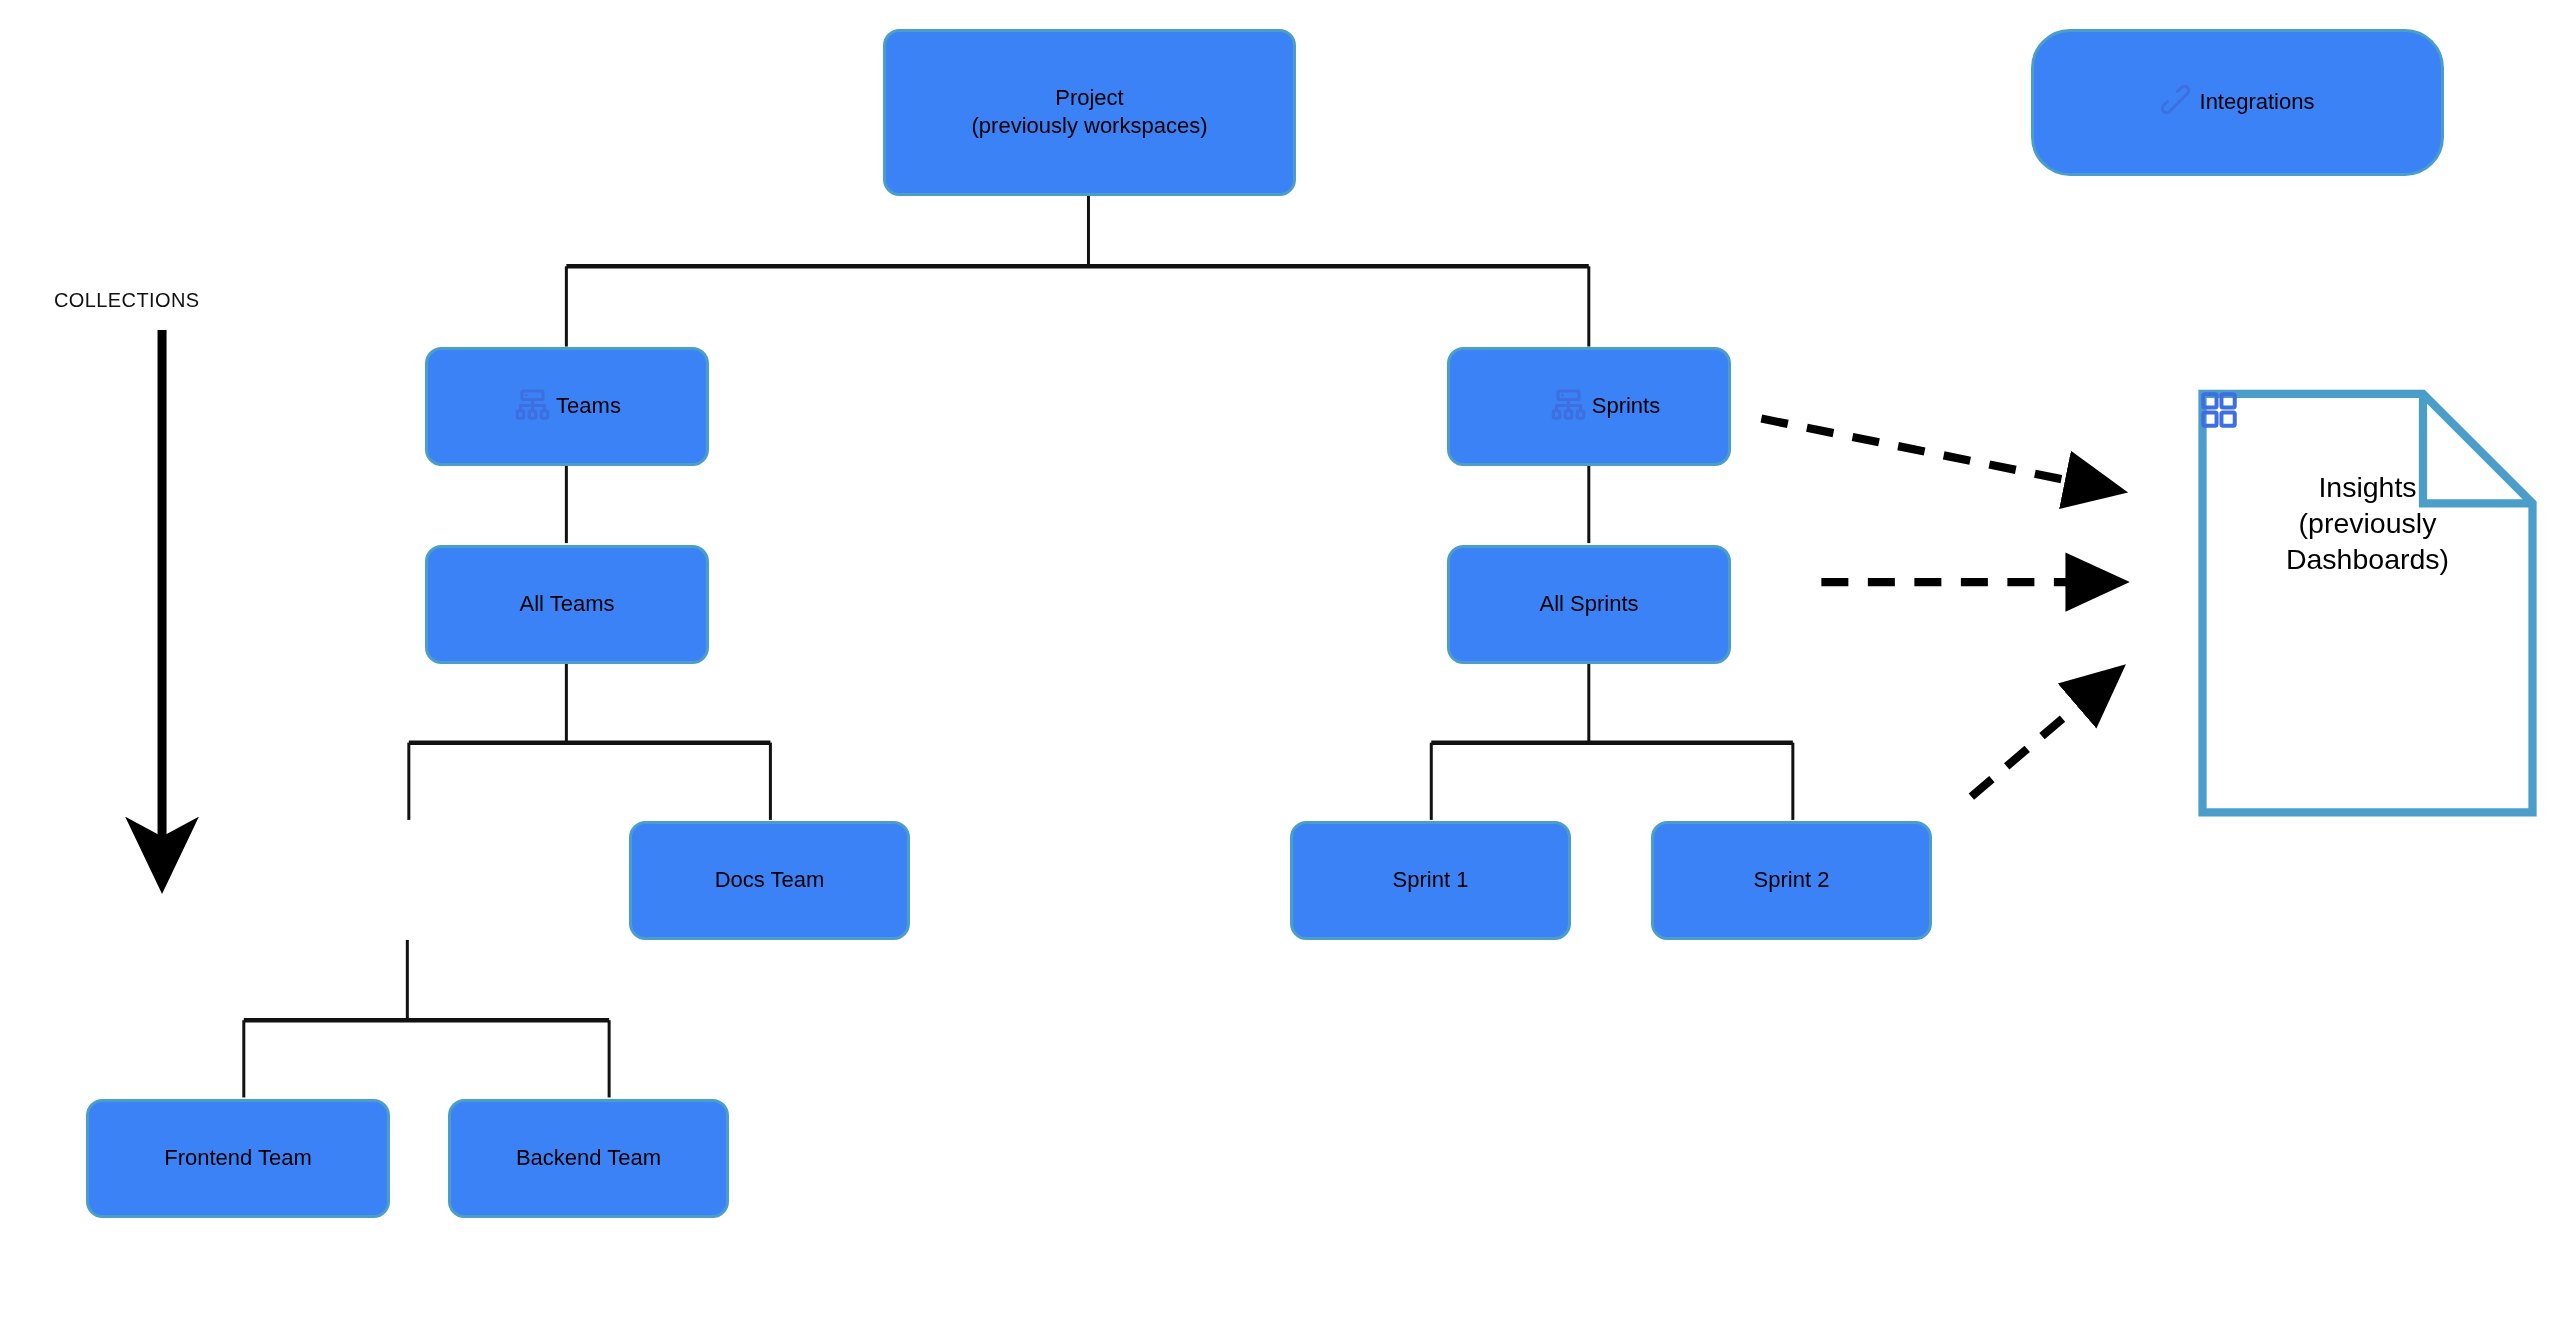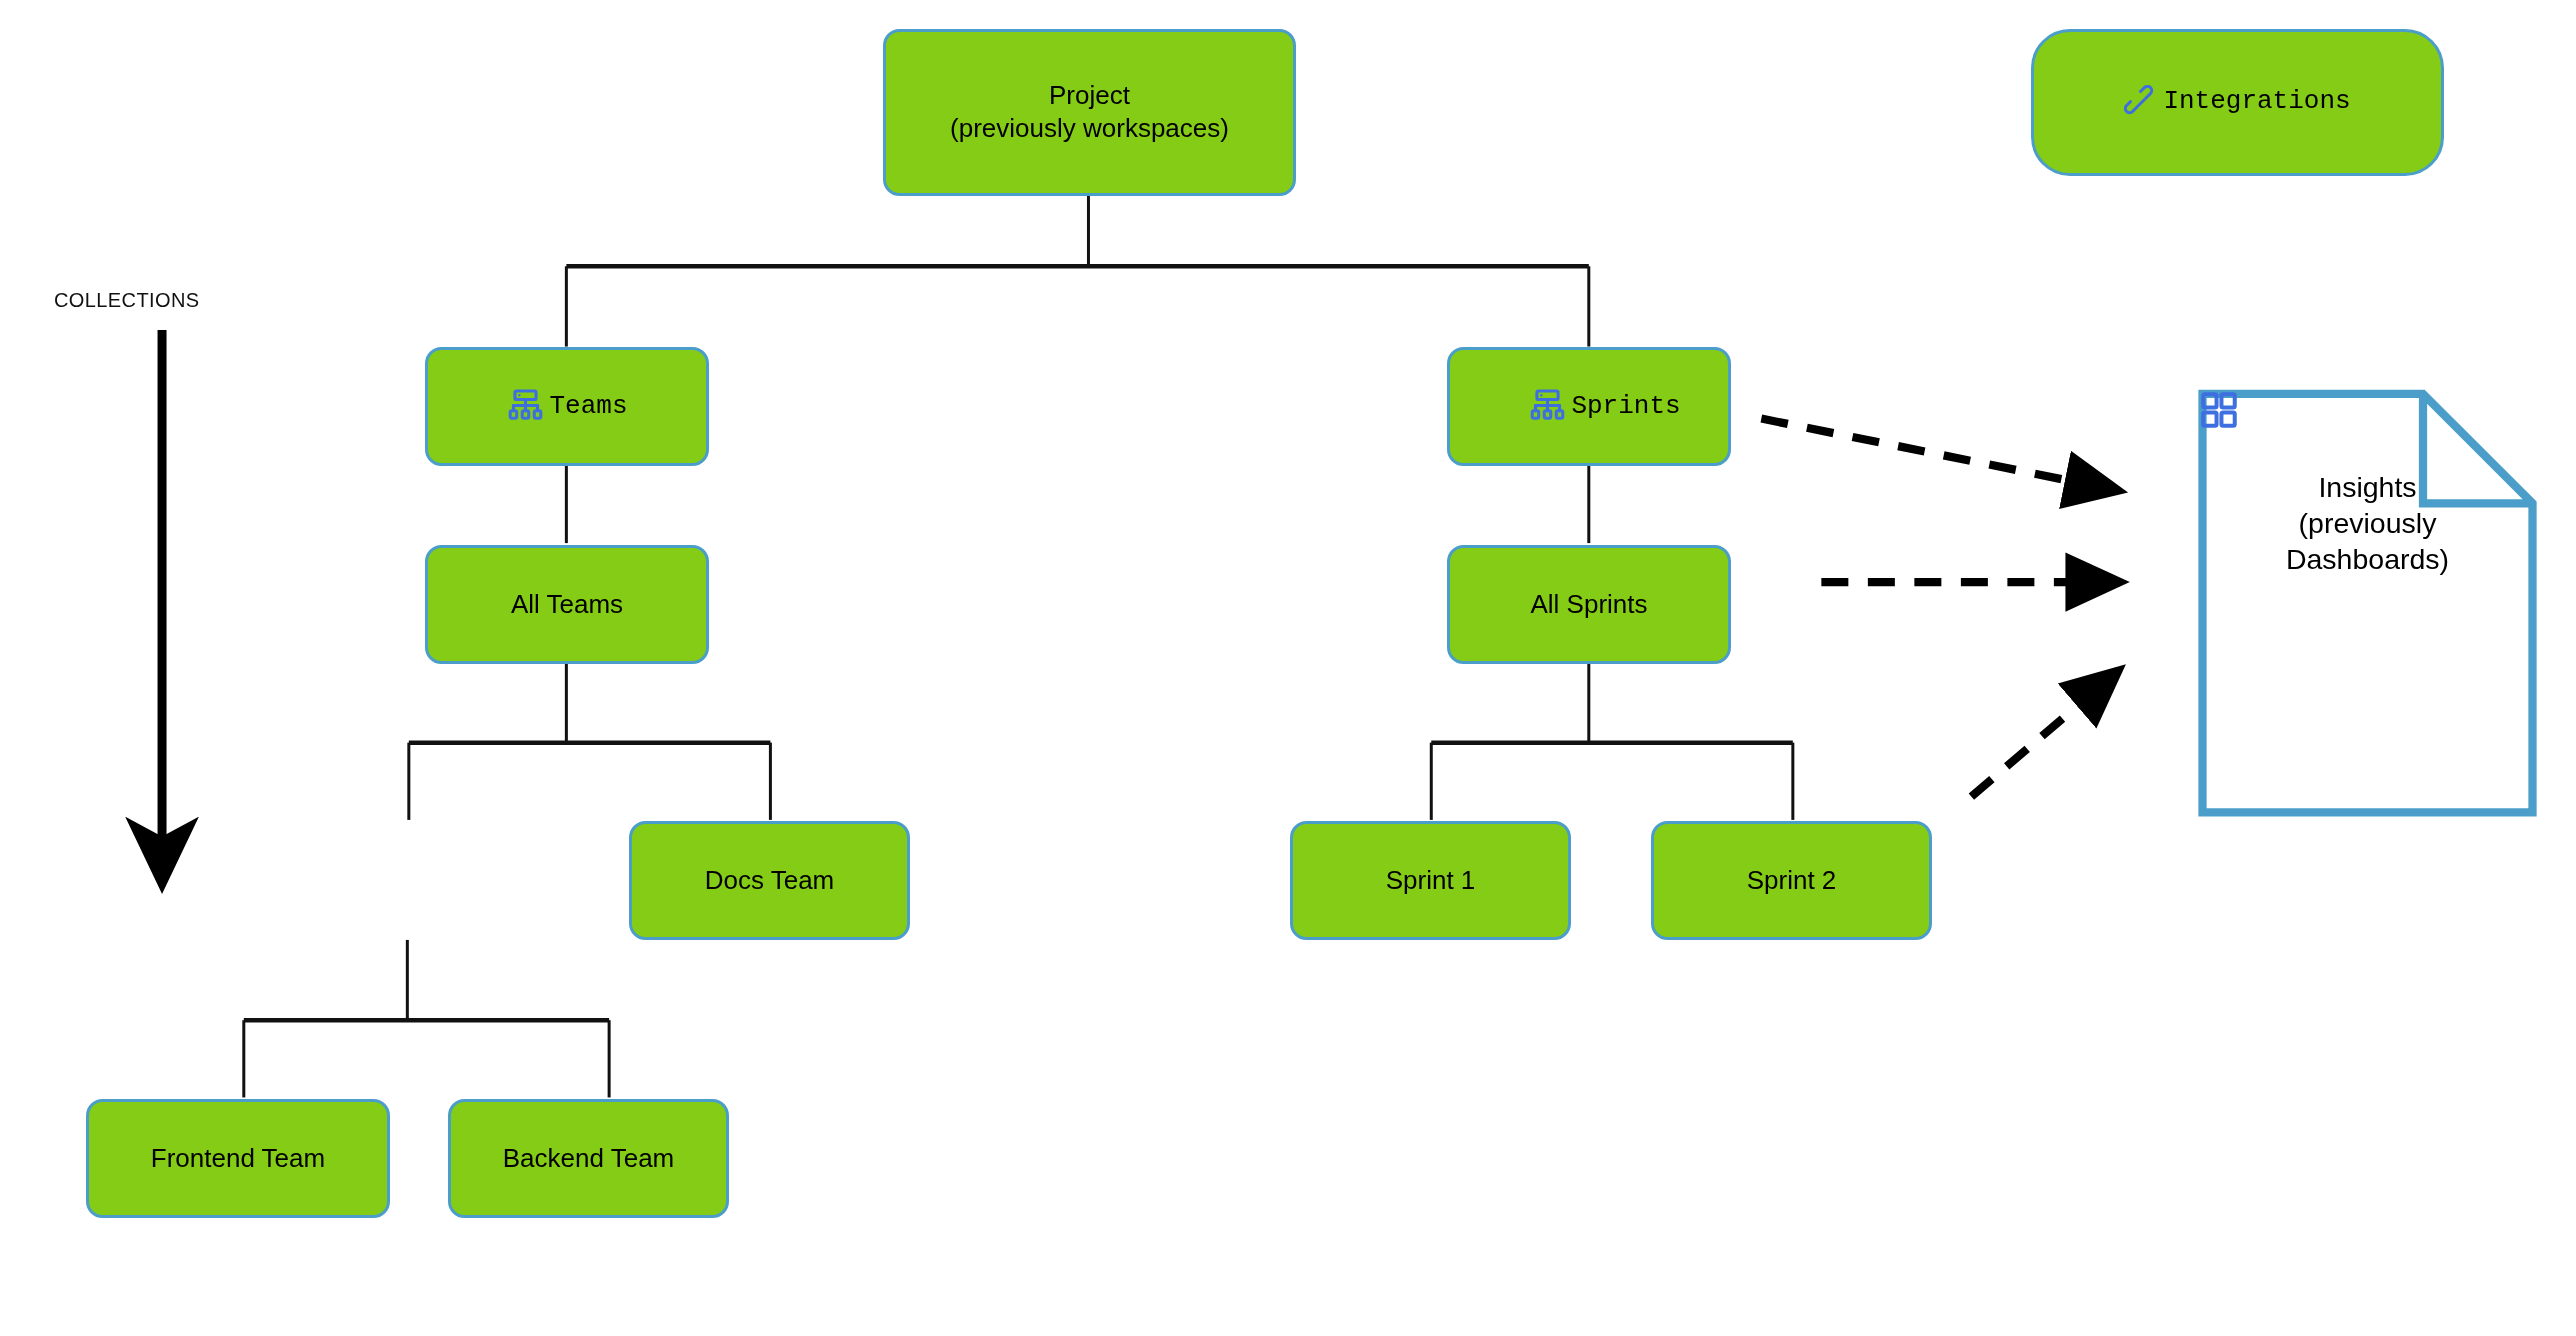--- a/index.html
+++ b/index.html
@@ -22,38 +22,37 @@
     position: absolute;
     left: 0;
     top: 0;
     width: 2576px;
     height: 1336px;
     pointer-events: none;
   }
   .node {
     position: absolute;
     box-sizing: border-box;
-    background: #84cc16;
+    background: #3b82f6;
     border: 3.8px solid #4a9ec9;
     border-radius: 16.5px;
     display: flex;
     align-items: center;
     justify-content: center;
     color: #000000;
-    font-size: 26px;
+    font-size: 22px;
     line-height: 1.28;
     text-align: center;
     z-index: 3;
   }
   .node .label {
     white-space: pre-line;
   }
   .node.with-icon {
     gap: 4px;
-    font-family: Liberation Mono, monospace;
   }
   .pill {
     border-radius: 39px;
   }
   .section-label {
     position: absolute;
     font-size: 20px;
     color: #111111;
     letter-spacing: 0.4px;
     white-space: nowrap;

